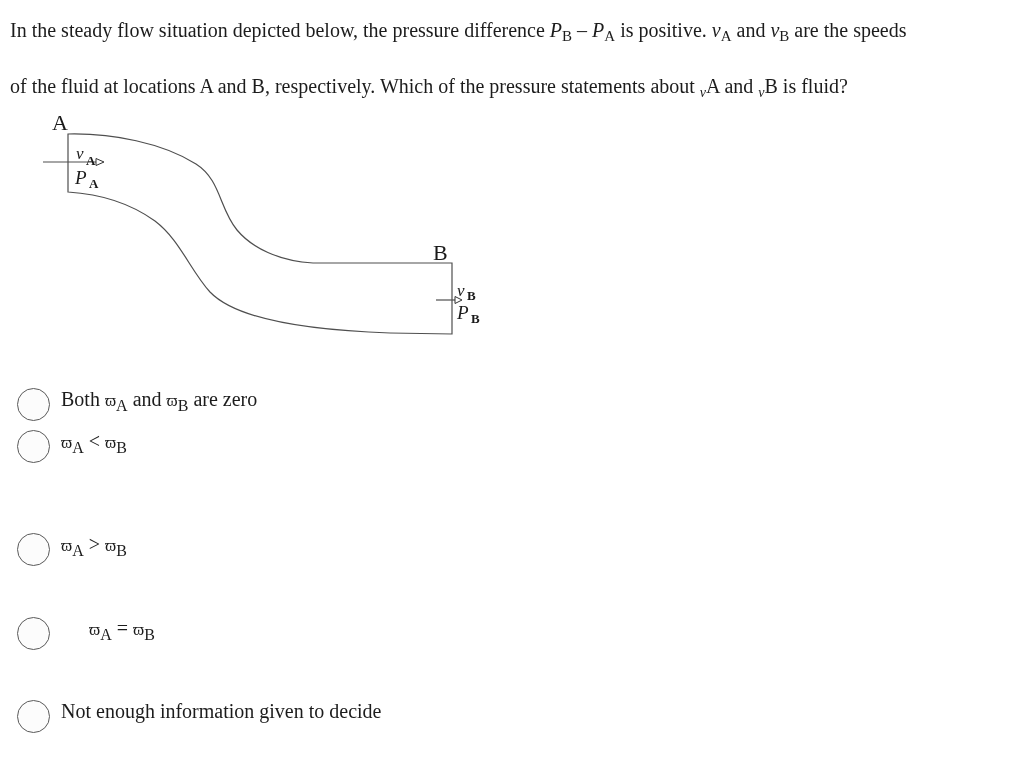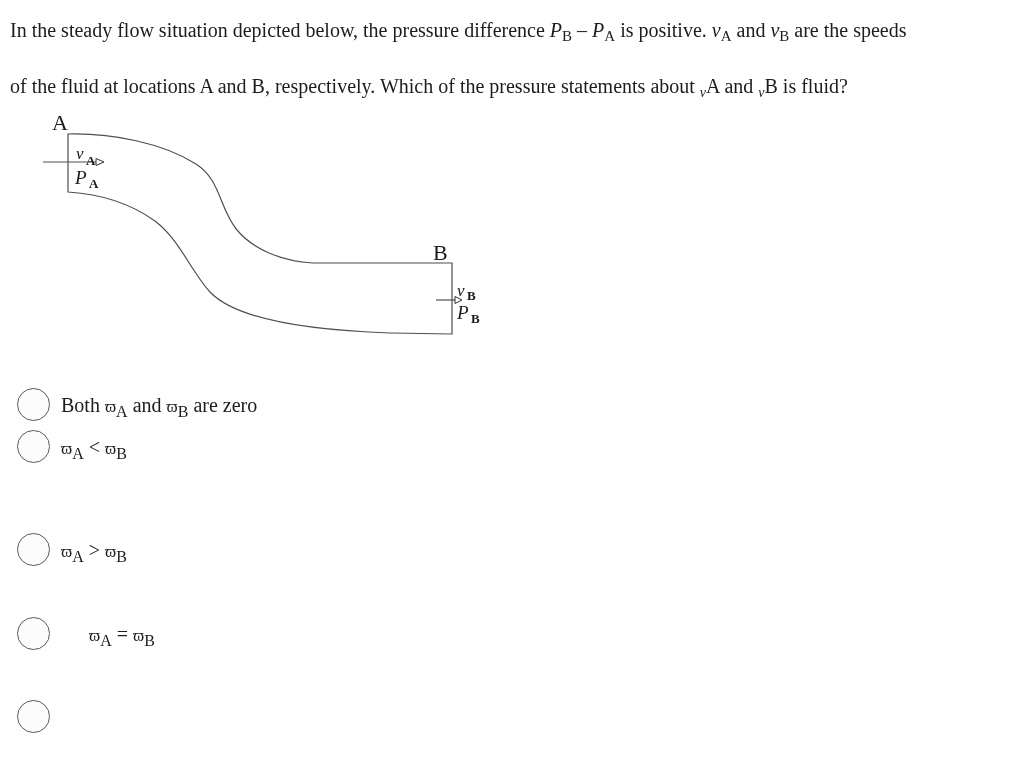--- a/index.html
+++ b/index.html
@@ -11,21 +11,21 @@
   
   .question{position:absolute;left:10px;top:5px;width:1004px;font-size:20px;line-height:50px;}
   .qline{white-space:nowrap;}
   .iv{font-style:italic;}
   .qsub{font-size:15px;vertical-align:-4px;}
   .lowv{font-size:14px;font-style:italic;vertical-align:-4px;}
   
   .diagram{position:absolute;left:0;top:100px;width:520px;height:260px;}
   .diagram svg{display:block;}
   
-  .option{position:absolute;left:17px;display:flex;align-items:flex-end;}
+  .option{position:absolute;left:17px;display:flex;align-items:flex-start;}
   .radio{
     width:31px;height:31px;border:1px solid #5a5a5a;border-radius:50%;
     background:#fcfcfc;flex:0 0 auto;cursor:pointer;
   }
   .olabel{margin-left:11px;font-size:20px;white-space:nowrap;}
   .pisym{font-size:17px;}
   .osub{font-size:16px;vertical-align:-5px;}
   .op1{top:388px;} .op2{top:430px;} .op3{top:533px;} .op4{top:617px;gap:28px;} .op5{top:700px;}
   
   text{fill:#1a1a1a;font-family:"Liberation Serif","DejaVu Serif",serif;}
@@ -91,13 +91,14 @@
   <span class="olabel"><span class="pisym">ϖ</span><span class="osub">A</span><span> &gt; </span><span class="pisym">ϖ</span><span class="osub">B</span></span>
 </div>
 
 <div class="option op4">
   <span class="radio"></span>
   <span class="olabel"><span class="pisym">ϖ</span><span class="osub">A</span><span> = </span><span class="pisym">ϖ</span><span class="osub">B</span></span>
 </div>
 
 <div class="option op5">
   <span class="radio"></span>
+  <span class="olabel"><span>Not enough information given to decide</span></span>
 </div>
 
 </body></html>

